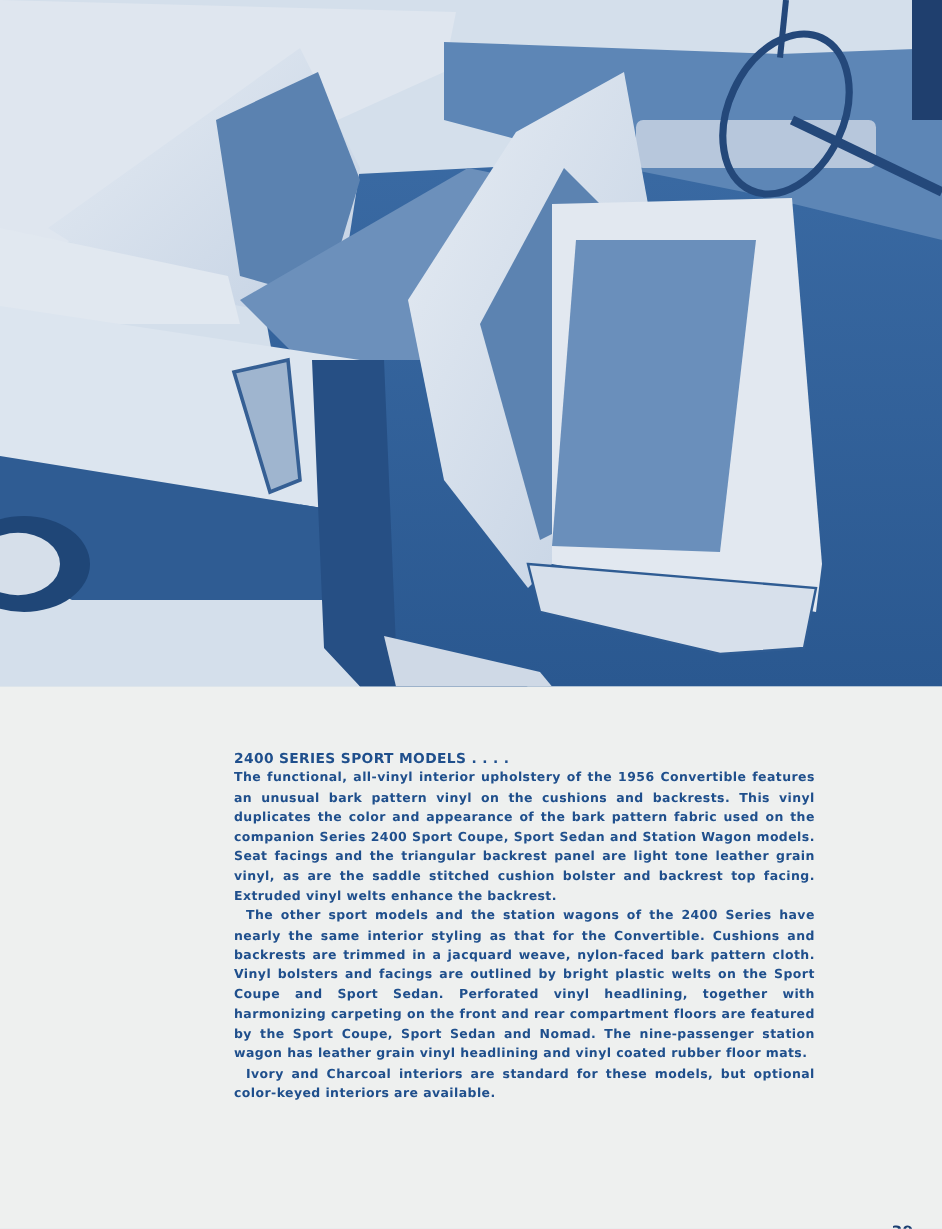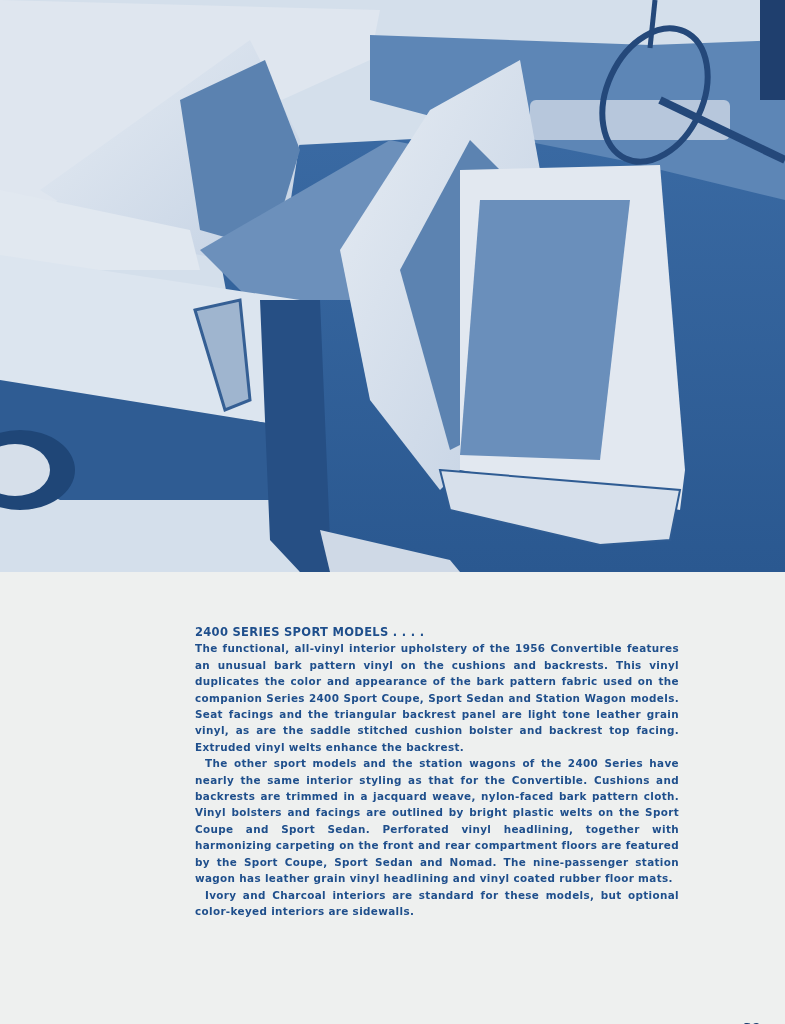--- a/index.html
+++ b/index.html
@@ -69,16 +69,16 @@
     <rect x="760" y="0" width="25" height="100" fill="#1f3f6e"></rect>
 
     <polygon points="320,530 450,560 460,572 330,572" fill="#cfd9e6"></polygon>
   </svg>
 </div>
 
 <div class="text-block">
   <p class="heading">2400 SERIES SPORT MODELS . . . .</p>
   <p class="para">The functional, all-vinyl interior upholstery of the 1956 Convertible features an unusual bark pattern vinyl on the cushions and backrests. This vinyl duplicates the color and appearance of the bark pattern fabric used on the companion Series 2400 Sport Coupe, Sport Sedan and Station Wagon models. Seat facings and the triangular backrest panel are light tone leather grain vinyl, as are the saddle stitched cushion bolster and backrest top facing. Extruded vinyl welts enhance the backrest.</p>
   <p class="para indent">The other sport models and the station wagons of the 2400 Series have nearly the same interior styling as that for the Convertible. Cushions and backrests are trimmed in a jacquard weave, nylon-faced bark pattern cloth. Vinyl bolsters and facings are outlined by bright plastic welts on the Sport Coupe and Sport Sedan. Perforated vinyl headlining, together with harmonizing carpeting on the front and rear compartment floors are featured by the Sport Coupe, Sport Sedan and Nomad. The nine-passenger station wagon has leather grain vinyl headlining and vinyl coated rubber floor mats.</p>
-  <p class="para indent">Ivory and Charcoal interiors are standard for these models, but optional color-keyed interiors are sidewalls.</p>
+  <p class="para indent">Ivory and Charcoal interiors are standard for these models, but optional color-keyed interiors are available.</p>
 </div>
 
 <div class="page-number">39</div>
 
 </body></html>

